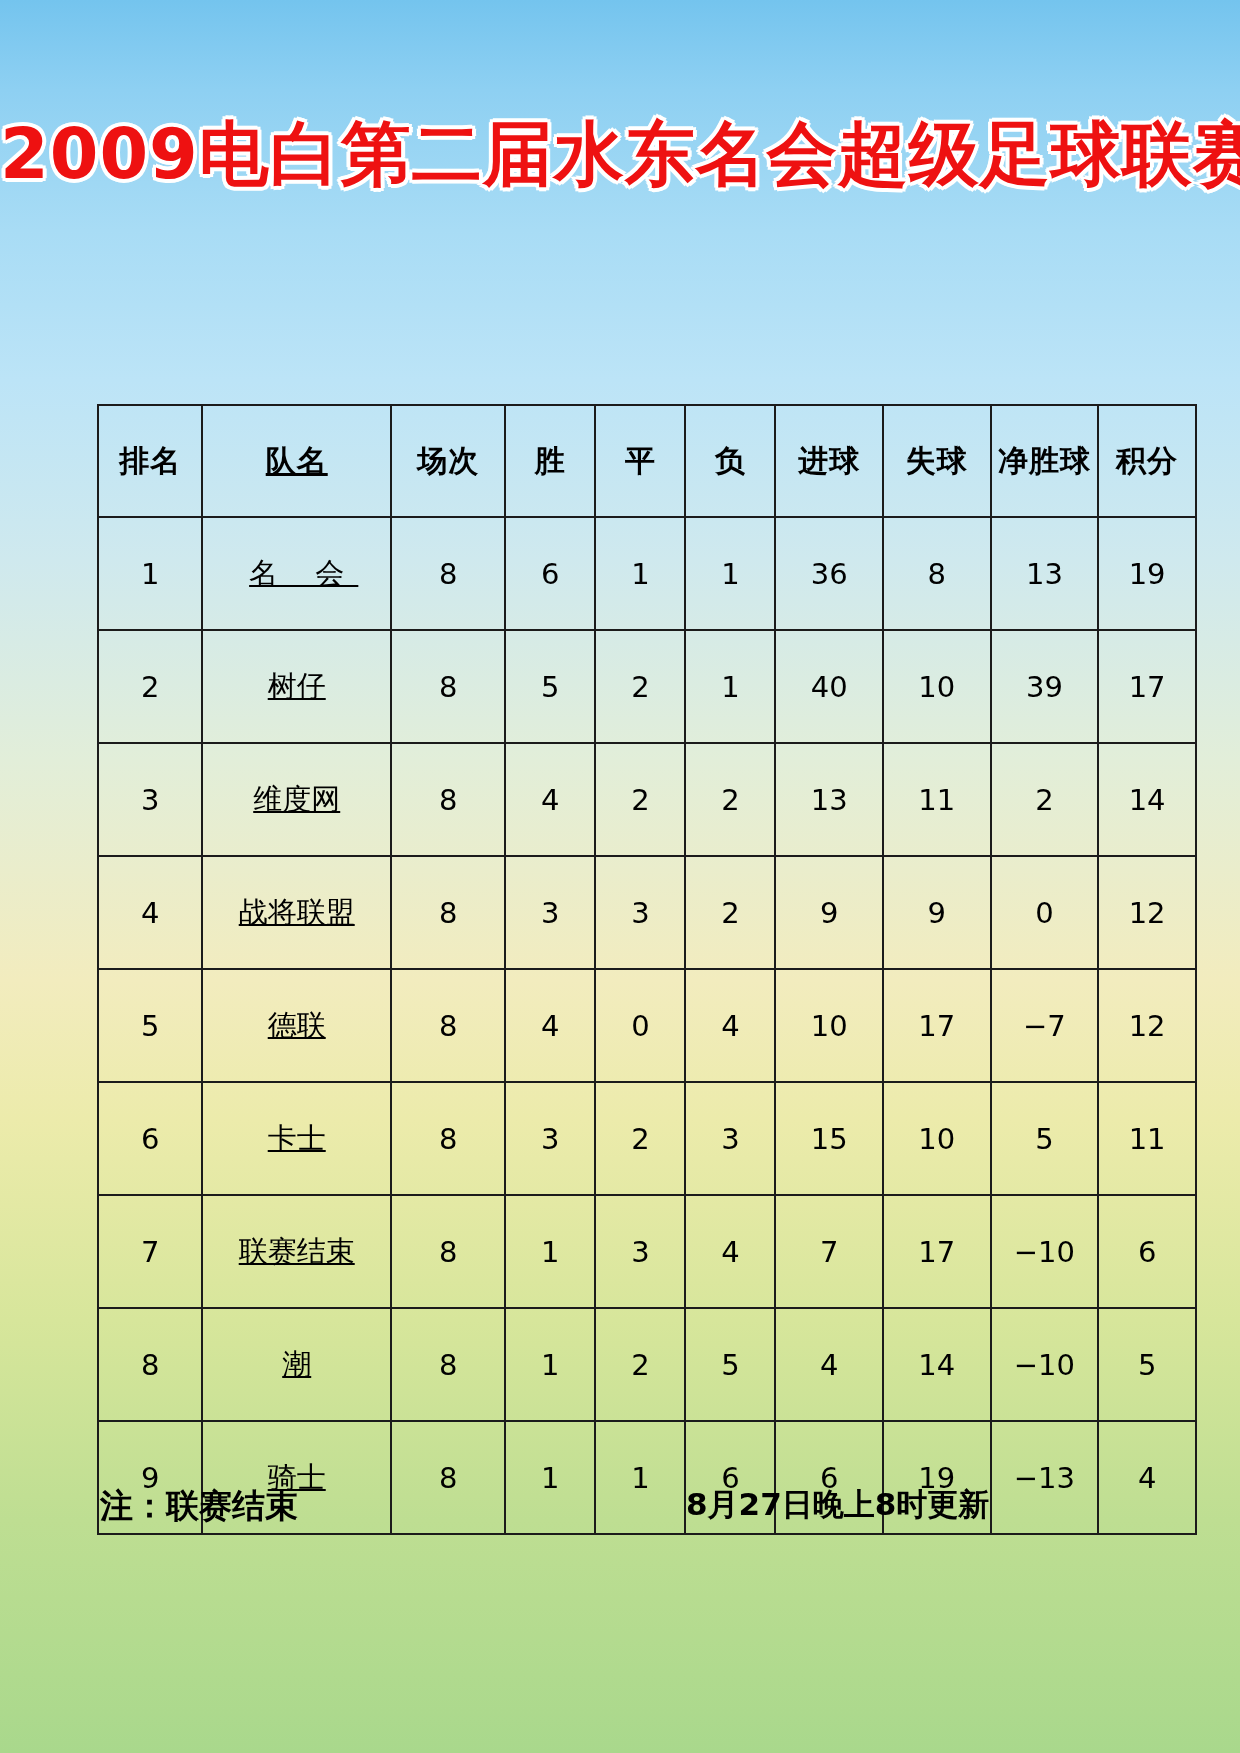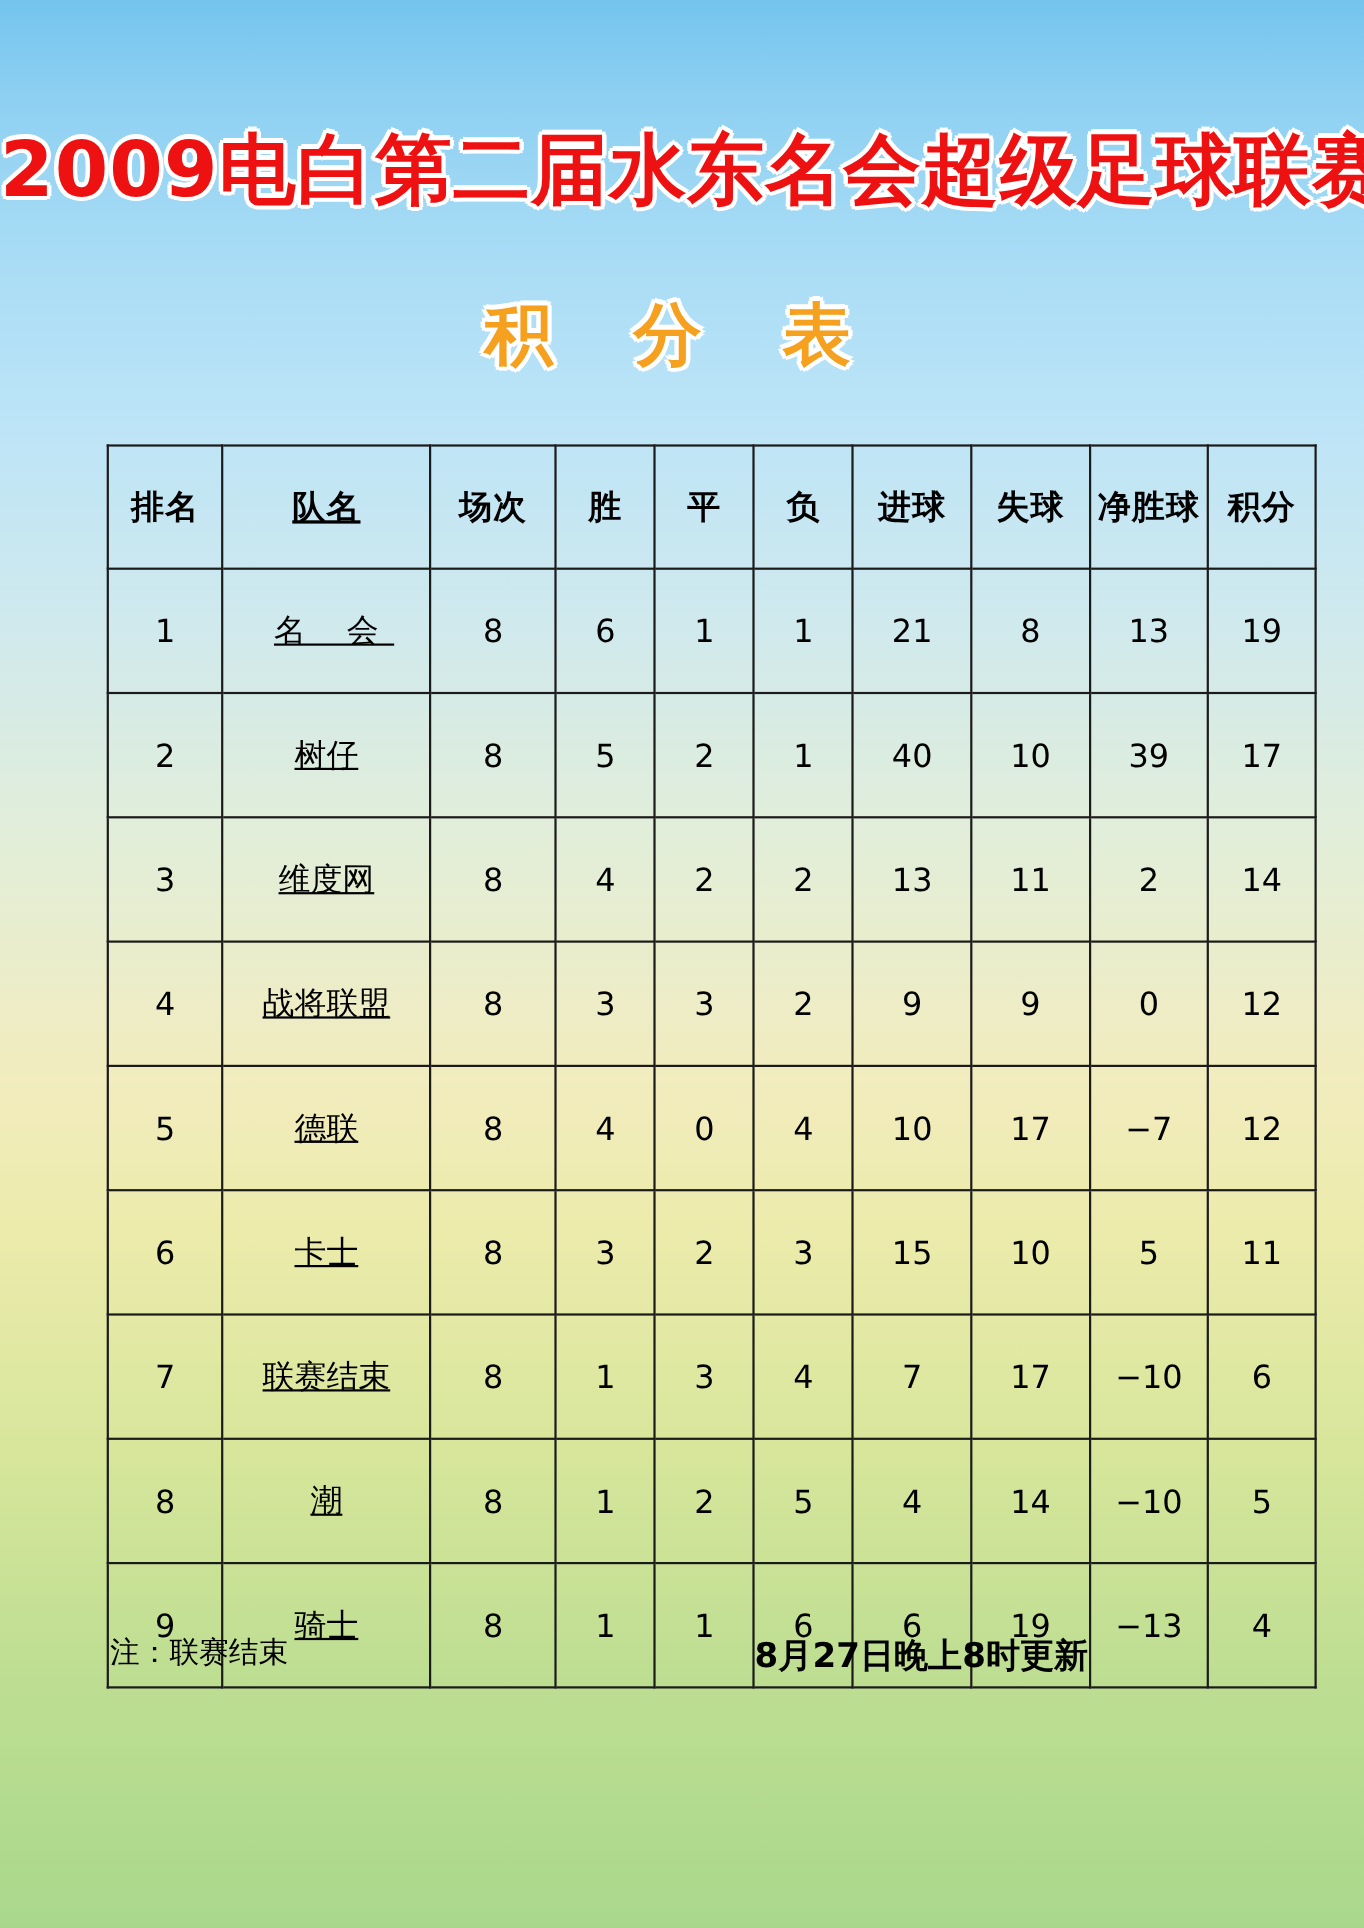--- a/index.html
+++ b/index.html
@@ -125,42 +125,41 @@
   .team-spaced {
     letter-spacing: 14px;
     padding-left: 14px;
   }
 
   
   .footer-note {
     position: absolute;
     left: 100px;
     top: 1484px;
-    font-size: 27px;
-    font-weight: normal;
+    font-size: 33px;
+    font-weight: bold;
     color: #000000;
     white-space: nowrap;
   }
   .footer-update {
     position: absolute;
     left: 686px;
     top: 1484px;
     font-size: 31px;
     font-weight: bold;
     color: #000000;
     white-space: nowrap;
   }
 </style>
 </head>
 <body>
 
 <div class="poster">
 
   <div class="title-main">2009电白第二届水东名会超级足球联赛</div>
-  <div class="title-sub">积 分 表</div>
 
   <div class="table-wrap">
     <table class="standings">
       <colgroup>
         <col class="c-rank">
           <col class="c-team">
           <col class="c-played">
           <col class="c-win">
           <col class="c-draw">
         <col class="c-loss">
@@ -184,21 +183,21 @@
         </tr>
       </thead>
       <tbody>
         <tr>
           <td class="rank">1</td>
           <td class="team"><span class="team-spaced">名 会</span></td>
           <td class="num">8</td>
           <td class="num">6</td>
           <td class="num">1</td>
           <td class="num">1</td>
-          <td class="num">21</td>
+          <td class="num">36</td>
           <td class="num">8</td>
           <td class="num">13</td>
           <td class="num">19</td>
         </tr>
         <tr>
           <td class="rank">2</td>
           <td class="team">树仔</td>
           <td class="num">8</td>
           <td class="num">5</td>
           <td class="num">2</td>

